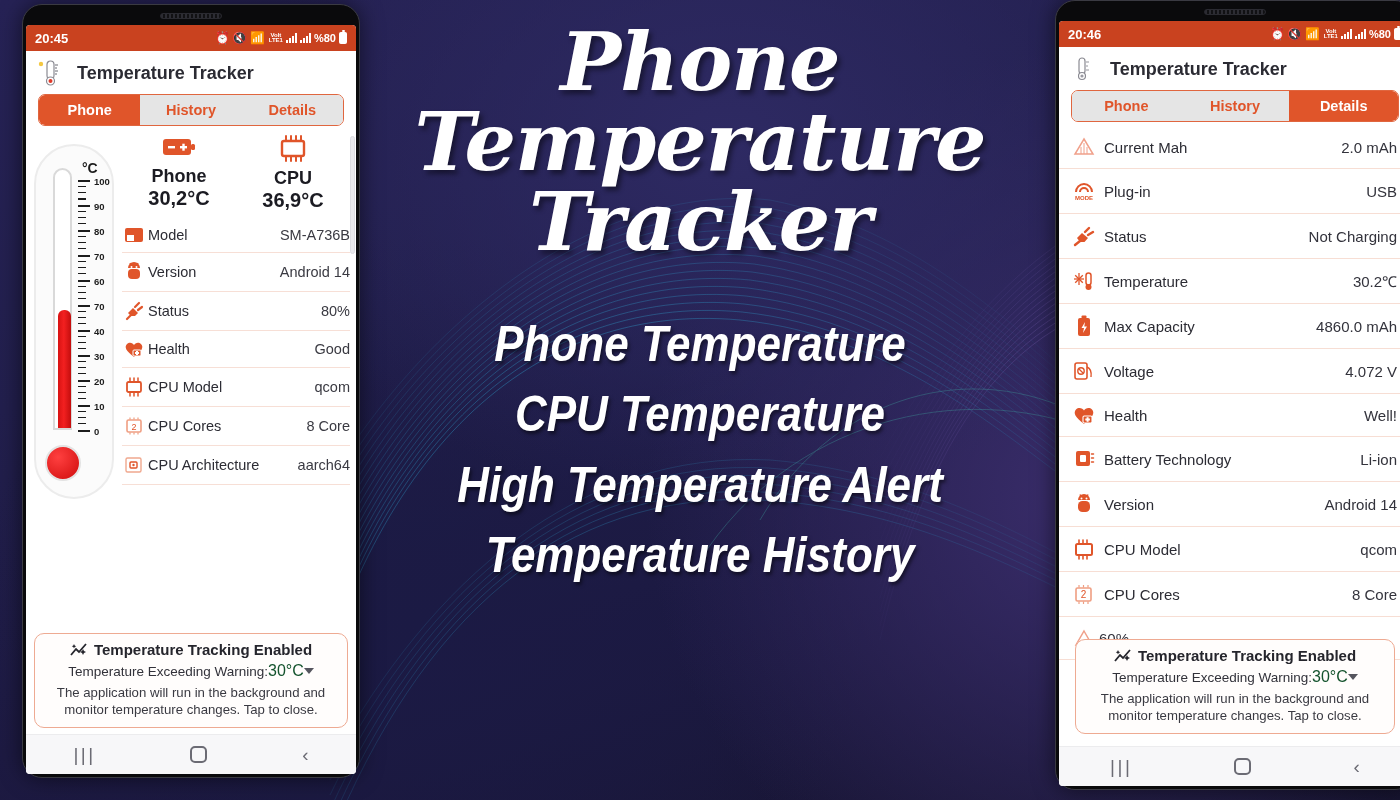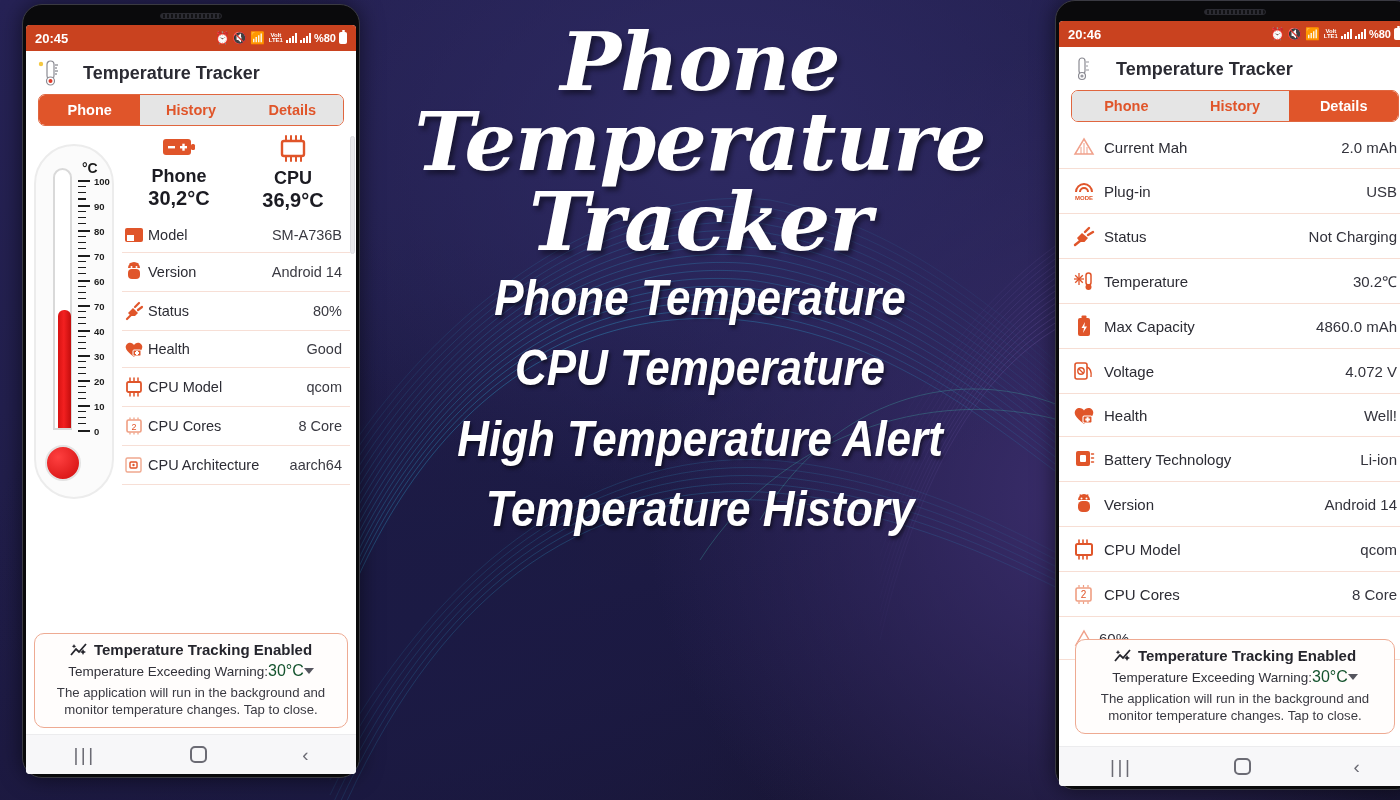--- a/index.html
+++ b/index.html
@@ -35,20 +35,21 @@
     font-family: "DejaVu Serif", serif;
     font-weight: bold; font-style: italic;
     font-size: 81px; line-height: 0.99;
     color: #ffffff; text-align: center;
     letter-spacing: -1px;
     text-shadow: 3px 4px 5px rgba(0,0,0,0.45);
     width: 100%;
   }
   .headline span { display: block; }
   .features {
+    margin-top: 46px;
     text-align: center;
     width: 100%;
   }
   .features div {
     font-family: "Liberation Sans Narrow", "Liberation Sans", sans-serif;
     font-style: italic; font-weight: bold;
     font-size: 50px; line-height: 1.41;
     color: #ffffff;
     transform: scaleX(0.88);
     text-shadow: 2px 3px 4px rgba(0,0,0,0.5);
@@ -107,21 +108,21 @@
   .bars i:nth-child(3){height:7px}.bars i:nth-child(4){height:10px}
   .volte { font-size: 6px; line-height: 5px; text-align: center; font-weight: bold; }
   .batt {
     width: 8px; height: 12px; border: 1.5px solid #fff; border-radius: 1.5px;
     position: relative; background: #fff;
   }
   .batt::before{content:"";position:absolute;top:-3px;left:1.5px;width:3px;height:2px;background:#fff;border-radius:1px}
 
   
   .apphdr {
-    display: flex; align-items: center; gap: 23px;
+    display: flex; align-items: center; gap: 17px;
     padding: 9px 12px 6px 12px;
     flex: 0 0 auto;
   }
   .apphdr .title { font-size: 18px; font-weight: bold; color: #2b2b33; }
 
   .tabs {
     margin: 2px 12px 4px 12px;
     display: flex;
     border: 1.5px solid #e0663f;
     border-radius: 7px;
@@ -180,21 +181,21 @@
   }
 
   .gauges { display: flex; padding: 4px 0 0 0; }
   .gauge { flex: 1; text-align: center; }
   .gauge .gname { font-size: 18px; font-weight: bold; color: #1b1b22; margin-top: 2px; }
   .gauge .gval  { font-size: 20px; font-weight: bold; color: #1b1b22; }
 
   .rows { margin-top: 6px; }
   .row {
     display: flex; align-items: center;
-    padding: 9px 8px 9px 0;
+    padding: 9px 0 9px 0;
     border-bottom: 1px solid #f7dfd6;
     font-size: 14.5px; color: #2c2c34;
   }
   .row .ic { width: 24px; flex: 0 0 auto; display:flex; align-items:center; justify-content:center; }
   .row .lab { flex: 1; padding-left: 2px; }
   .row .val { color: #3a3a42; white-space: nowrap; }
 
   .scrollthumb {
     position: absolute; right: 1px; top: 6px;
     width: 5px; height: 118px; border-radius: 3px;

